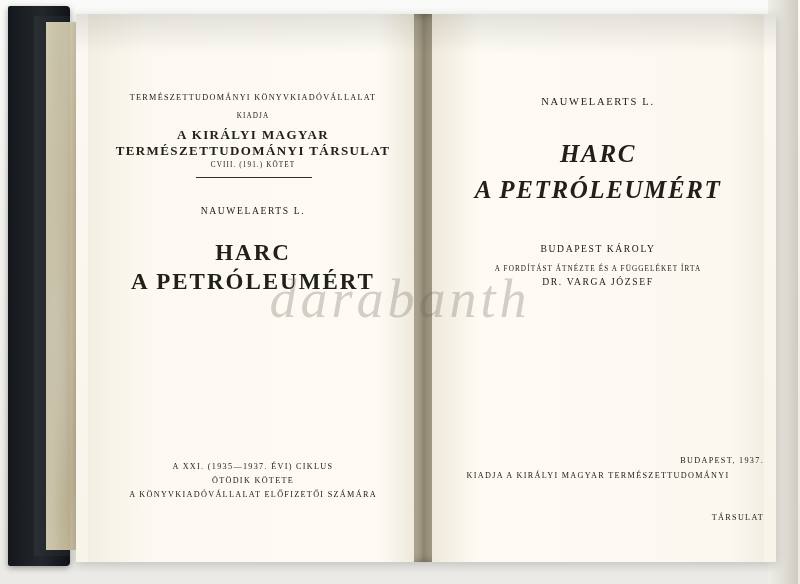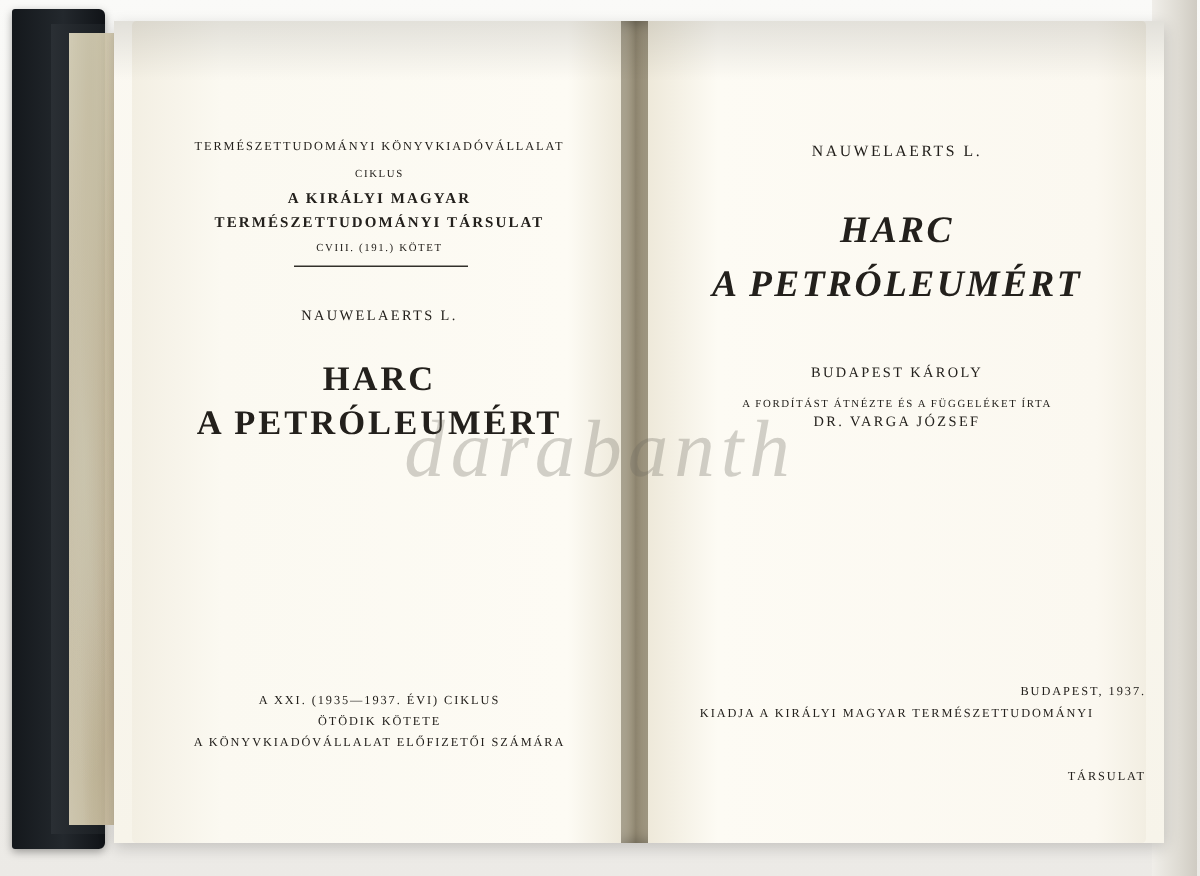--- a/index.html
+++ b/index.html
@@ -114,21 +114,21 @@
   .txt {
     position: absolute;
     width: 100%;
     text-align: center;
     color: #23201c;
     font-family: "Liberation Serif", serif;
     line-height: 1.45;
   }
   .tiny   { font-size: 7.2px;  letter-spacing: 1.1px; }
   .small  { font-size: 8.2px;  letter-spacing: 1.3px; }
-  .smallb { font-size: 10px;  letter-spacing: 1.4px; font-weight: bold; }
+  .smallb { font-size: 13px;  letter-spacing: 1.4px; font-weight: bold; }
   .mid    { font-size: 9.6px;  letter-spacing: 1.6px; }
   .name   { font-size: 10.5px; letter-spacing: 1.7px; }
   .title-l{ font-size: 23px;   letter-spacing: 2px; font-weight: bold; }
   .title-r{ font-size: 25px;   letter-spacing: 1.6px; font-weight: bold; font-style: italic; }
   .rule {
     position: absolute;
     height: 1px;
     background: #32302b;
   }
 
@@ -165,21 +165,21 @@
   <div class="cover-left">
     <div class="cover-left-inner"></div>
   </div>
   <div class="marbled"></div>
   <div class="cover-right"></div>
 
   <div class="block">
 
     <div class="page page-left">
       <div class="txt small" style="top:78px;">TERMÉSZETTUDOMÁNYI KÖNYVKIADÓVÁLLALAT</div>
-      <div class="txt tiny" style="top:97px;">CIKLUS</div>
+      <div class="txt tiny" style="top:97px;">KIADJA</div>
       <div class="txt smallb" style="top:112px;">A KIRÁLYI MAGYAR</div>
       <div class="txt smallb" style="top:128px;">TERMÉSZETTUDOMÁNYI TÁRSULAT</div>
       <div class="txt tiny" style="top:146px;">CVIII. (191.) KÖTET</div>
       <div class="rule" style="left:108px; top:163px; width:116px;"></div>
 
       <div class="txt mid" style="top:190px;">NAUWELAERTS L.</div>
 
       <div class="txt title-l" style="top:222px;">HARC</div>
       <div class="txt title-l" style="top:251px;">A PETRÓLEUMÉRT</div>
 

